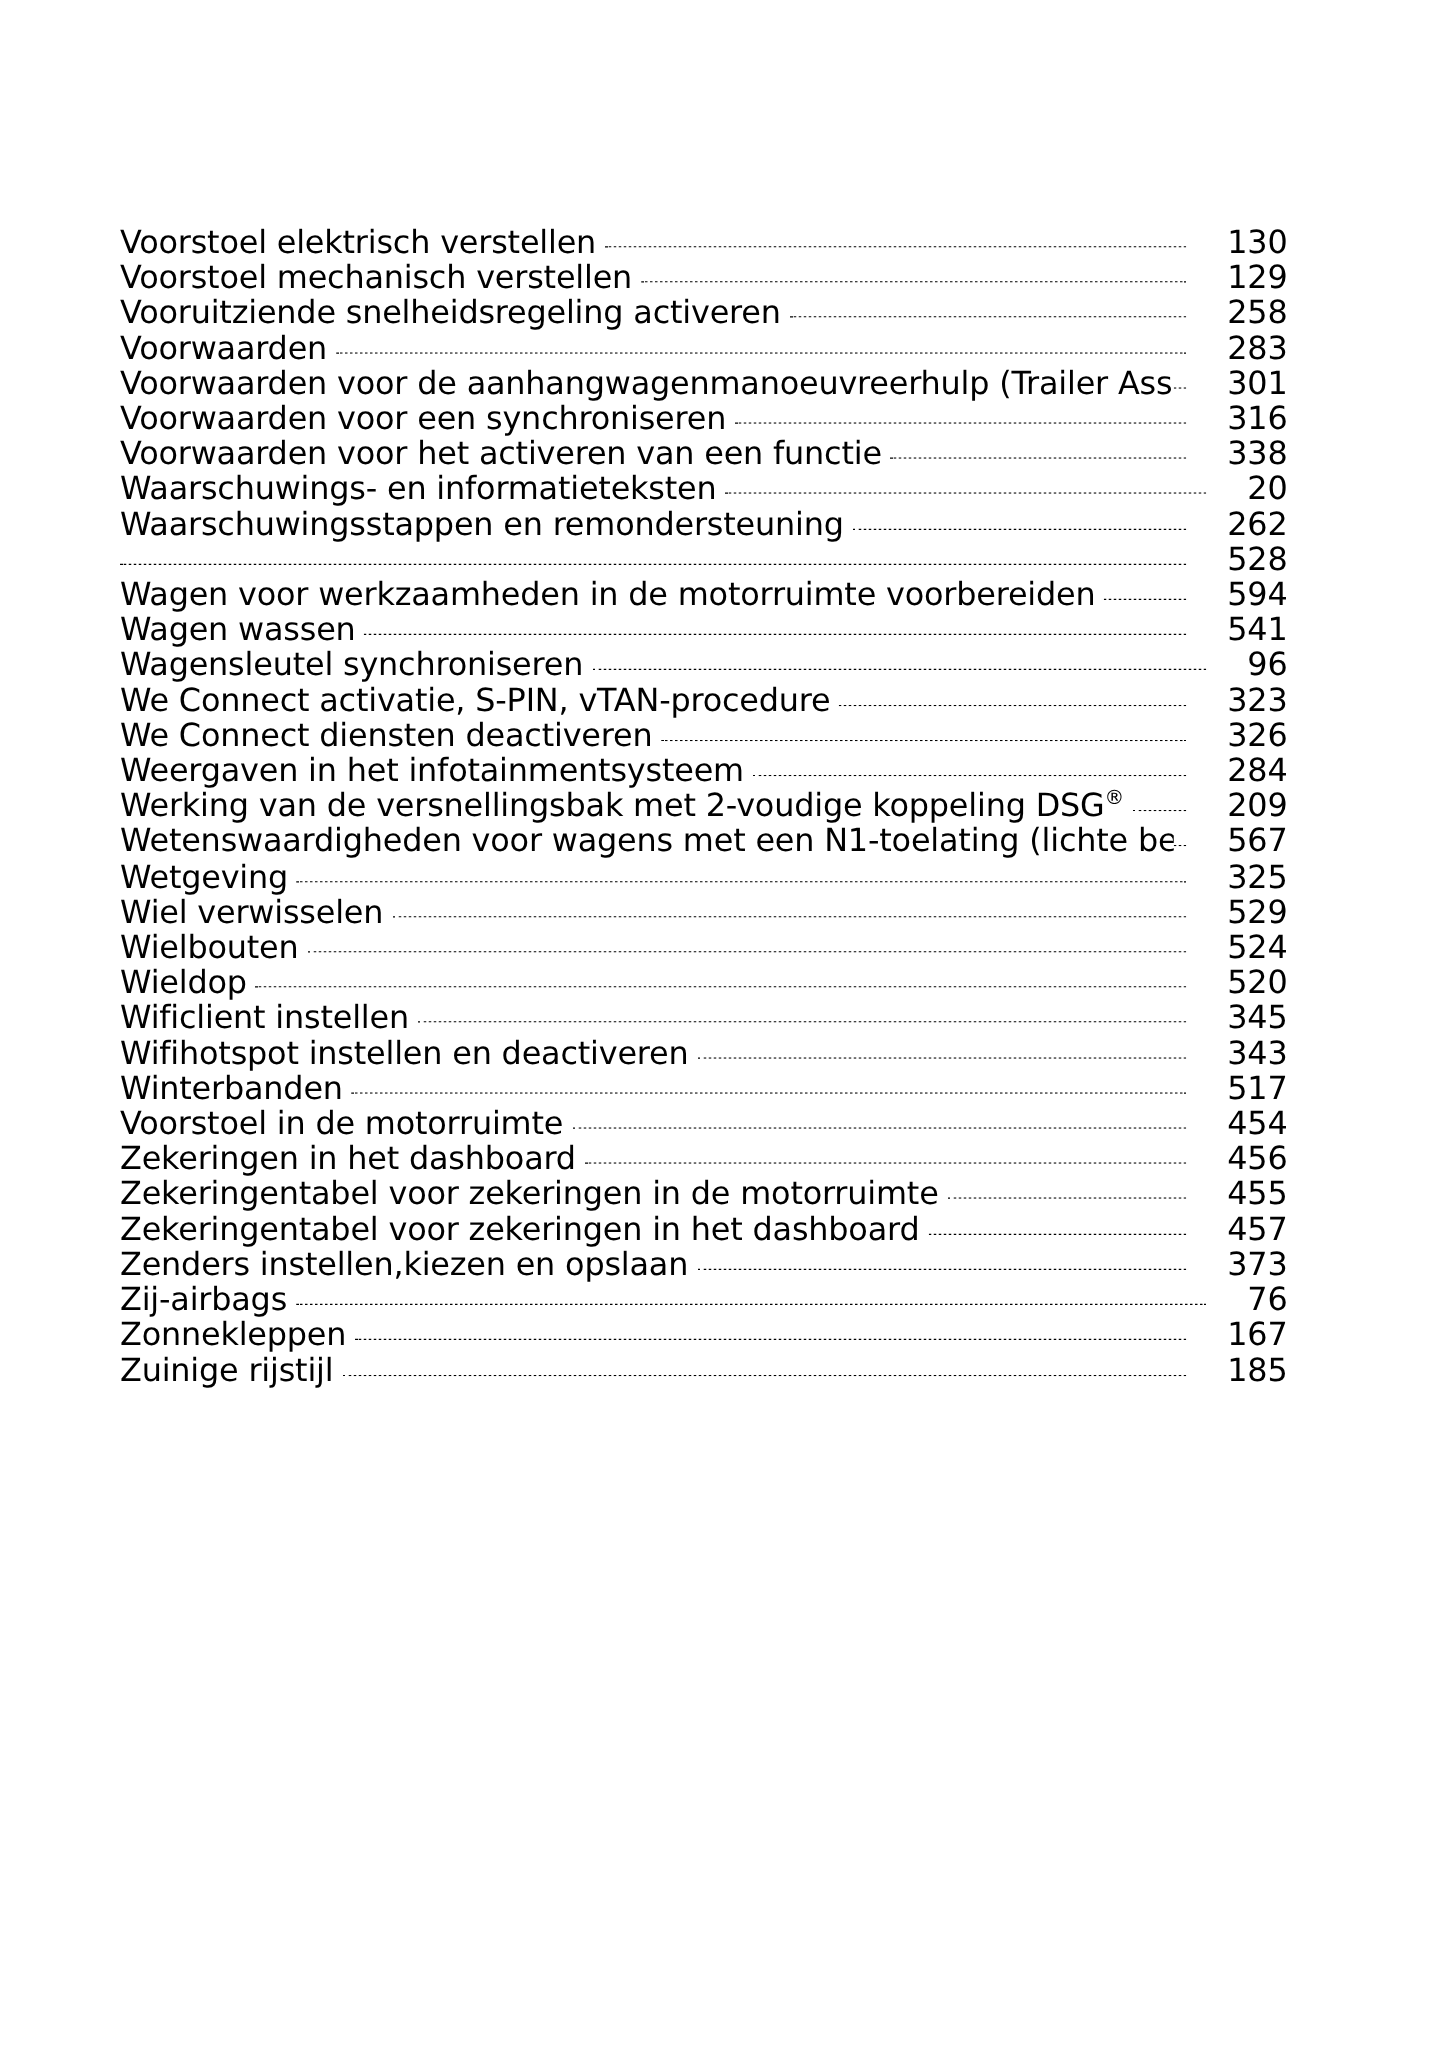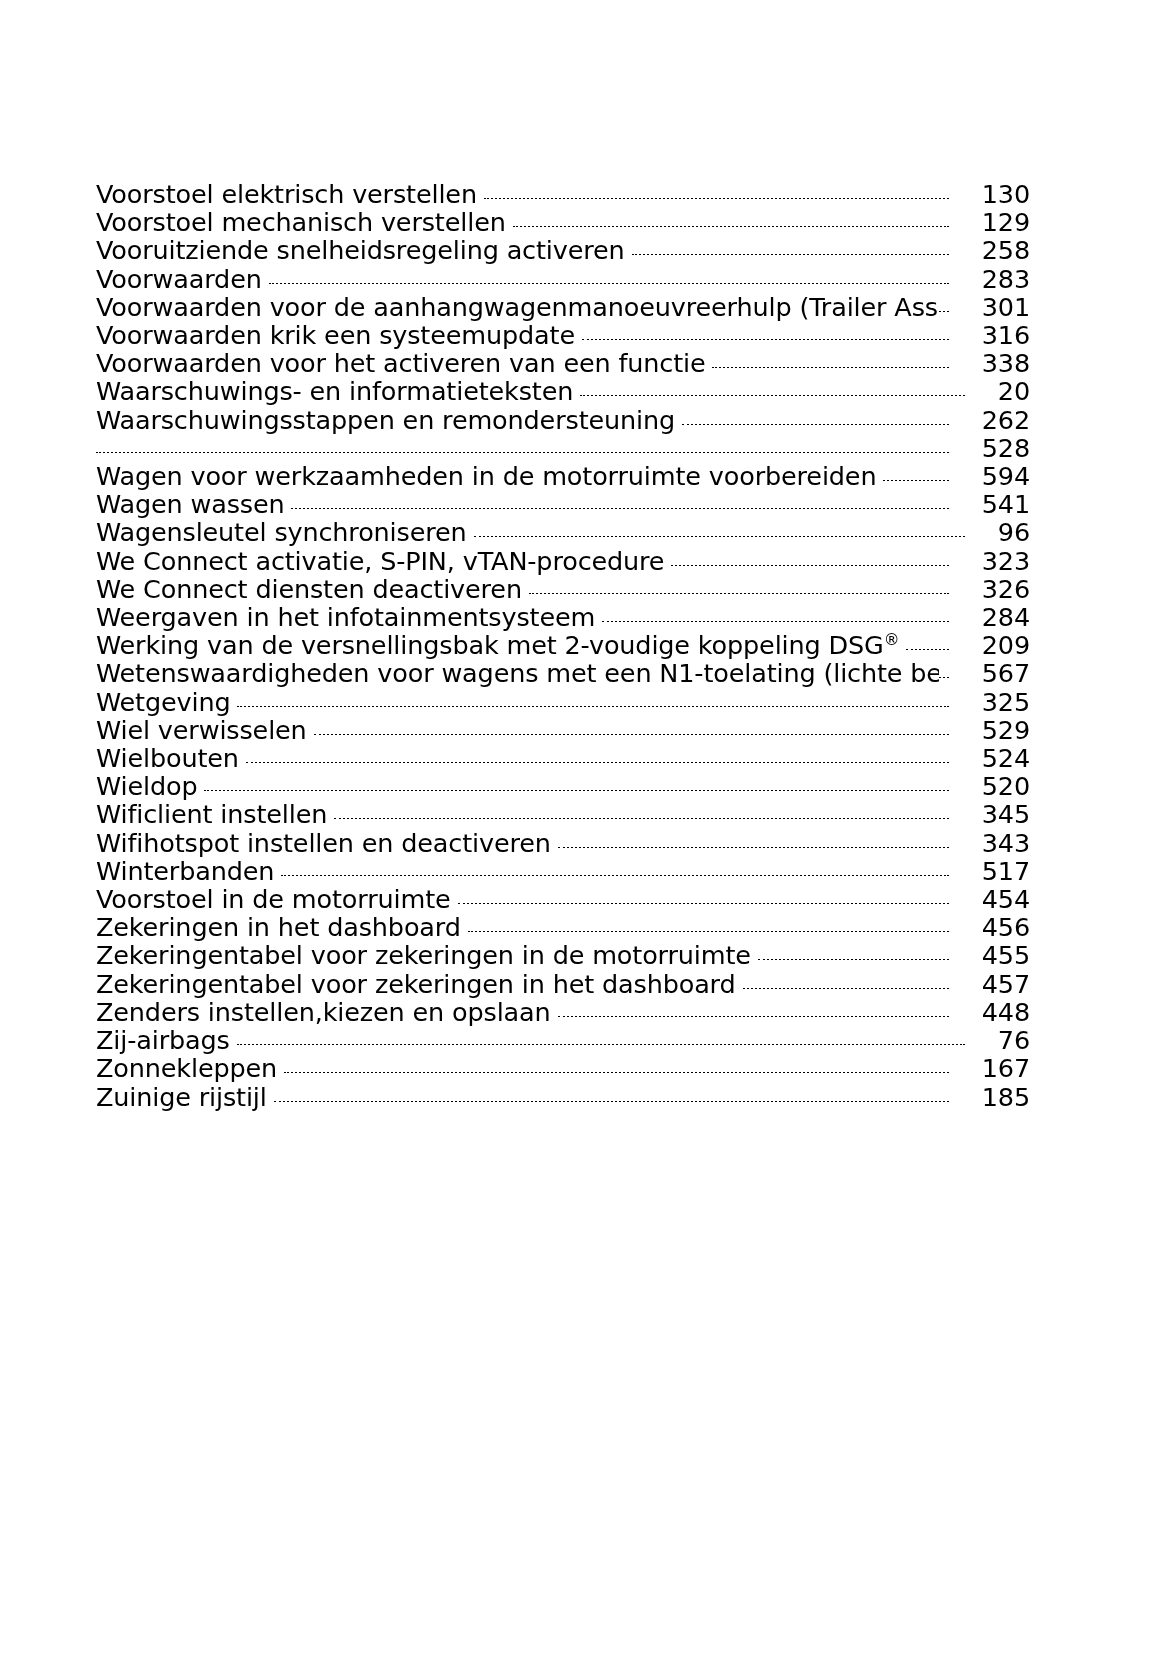--- a/index.html
+++ b/index.html
@@ -101,21 +101,21 @@
         <span class="entry-title">Voorwaarden</span>
         <span class="entry-leader"></span>
         <span class="entry-page">283</span>
       </div>
       <div class="index-entry">
         <span class="entry-title">Voorwaarden voor de aanhangwagenmanoeuvreerhulp (Trailer Assist)</span>
         <span class="entry-leader"></span>
         <span class="entry-page">301</span>
       </div>
       <div class="index-entry">
-        <span class="entry-title">Voorwaarden krik een systeemupdate</span>
+        <span class="entry-title">Voorwaarden voor een synchroniseren</span>
         <span class="entry-leader"></span>
         <span class="entry-page">316</span>
       </div>
       <div class="index-entry">
         <span class="entry-title">Voorwaarden voor het activeren van een functie</span>
         <span class="entry-leader"></span>
         <span class="entry-page">338</span>
       </div>
       <div class="index-entry">
         <span class="entry-title">Waarschuwings- en informatieteksten</span>
@@ -222,21 +222,21 @@
         <span class="entry-page">455</span>
       </div>
       <div class="index-entry">
         <span class="entry-title">Zekeringentabel voor zekeringen in het dashboard</span>
         <span class="entry-leader"></span>
         <span class="entry-page">457</span>
       </div>
       <div class="index-entry">
         <span class="entry-title">Zenders instellen,kiezen en opslaan</span>
         <span class="entry-leader"></span>
-        <span class="entry-page">448</span>
+        <span class="entry-page">373</span>
       </div>
       <div class="index-entry">
         <span class="entry-title">Zij-airbags</span>
         <span class="entry-leader"></span>
         <span class="entry-page">76</span>
       </div>
       <div class="index-entry">
         <span class="entry-title">Zonnekleppen</span>
         <span class="entry-leader"></span>
         <span class="entry-page">167</span>

